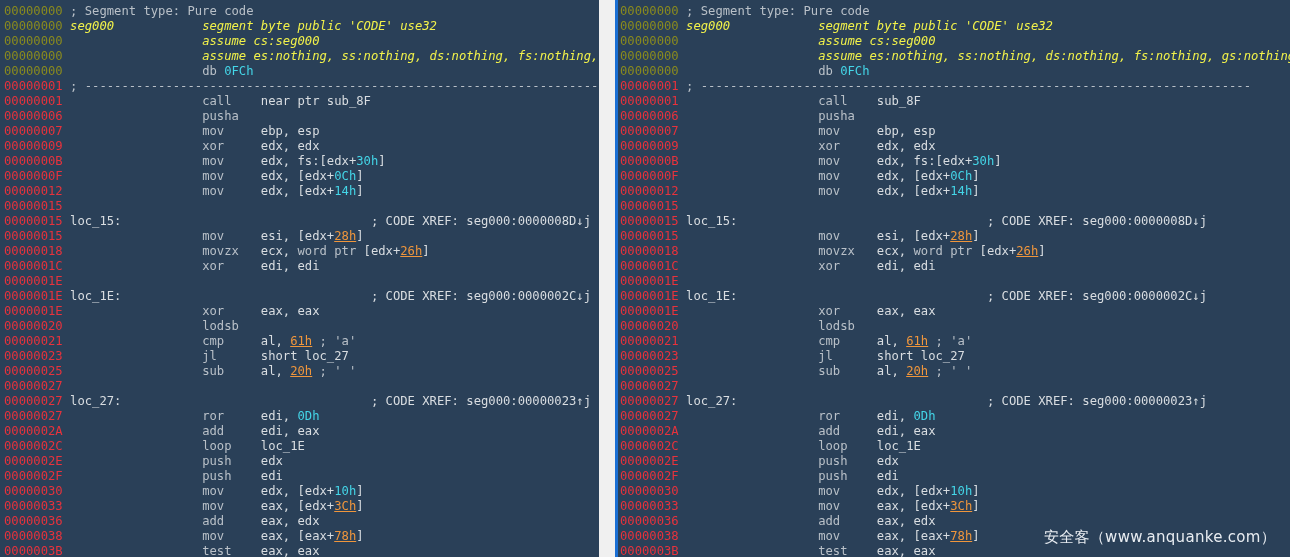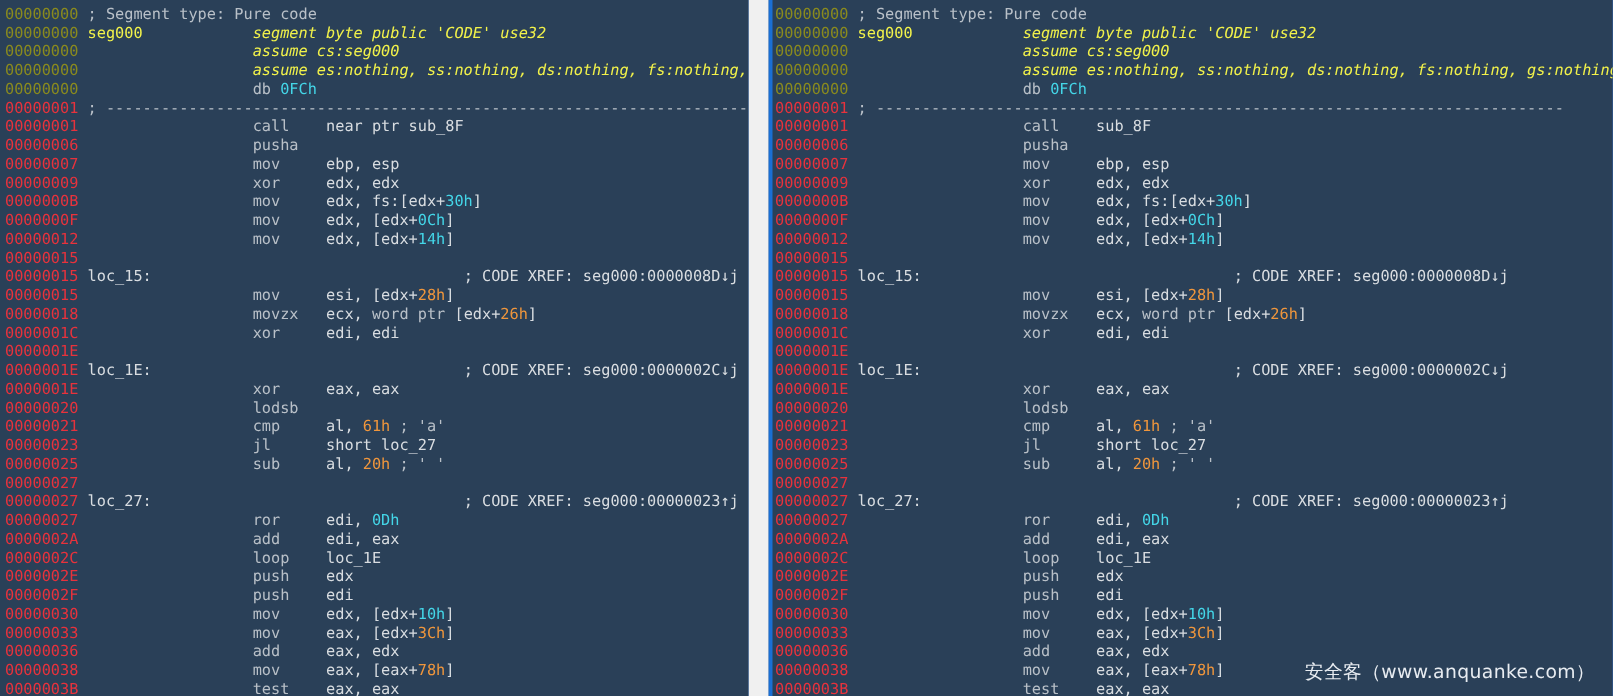--- a/index.html
+++ b/index.html
@@ -12,21 +12,21 @@
     width: 1290px;
     height: 557px;
     overflow: hidden;
     font-family: "DejaVu Sans Mono", "Liberation Mono", monospace;
   }
 
   #stage {
     position: relative;
     width: 1290px;
     height: 557px;
-    background: #3b82f6;
+    background: #14532d;
     overflow: hidden;
   }
 
   .pane {
     position: absolute;
     top: 0;
     height: 557px;
     background: #2a4058;
     overflow: hidden;
   }
@@ -55,25 +55,25 @@
   #pane-right .lines { padding: 4px 0 0 2px; }
 
   .ln { height: 15px; }
 
   
   .addr-head { color: #8a8a1e; }         
   .addr      { color: #e8323c; }
   .cmt       { color: #b9c0c8; }         
   .dash      { color: #b9c0c8; }
   .kw        { color: #f2f24a; font-style: italic; }         
-  .name      { color: #f2f24a; }         
+  .name      { color: #f2f24a; font-style: italic; }         
   .mn        { color: #b9c0c8; margin-top: 20px; }         
   .reg       { color: #d9dde1; }         
   .hex-c     { color: #44d6e8; }         
-  .hex-o     { color: #f0963c; }         
+  .hex-o     { color: #f0963c; text-decoration: underline; }         
   .loc       { color: #d9dde1; }
   .xref      { color: #d9dde1; }
 
   .watermark {
     position: absolute;
     right: 14px;
     bottom: 10px;
     color: #e8ecf1;
     font-family: "DejaVu Sans", "Liberation Sans", sans-serif;
     font-size: 15px;

